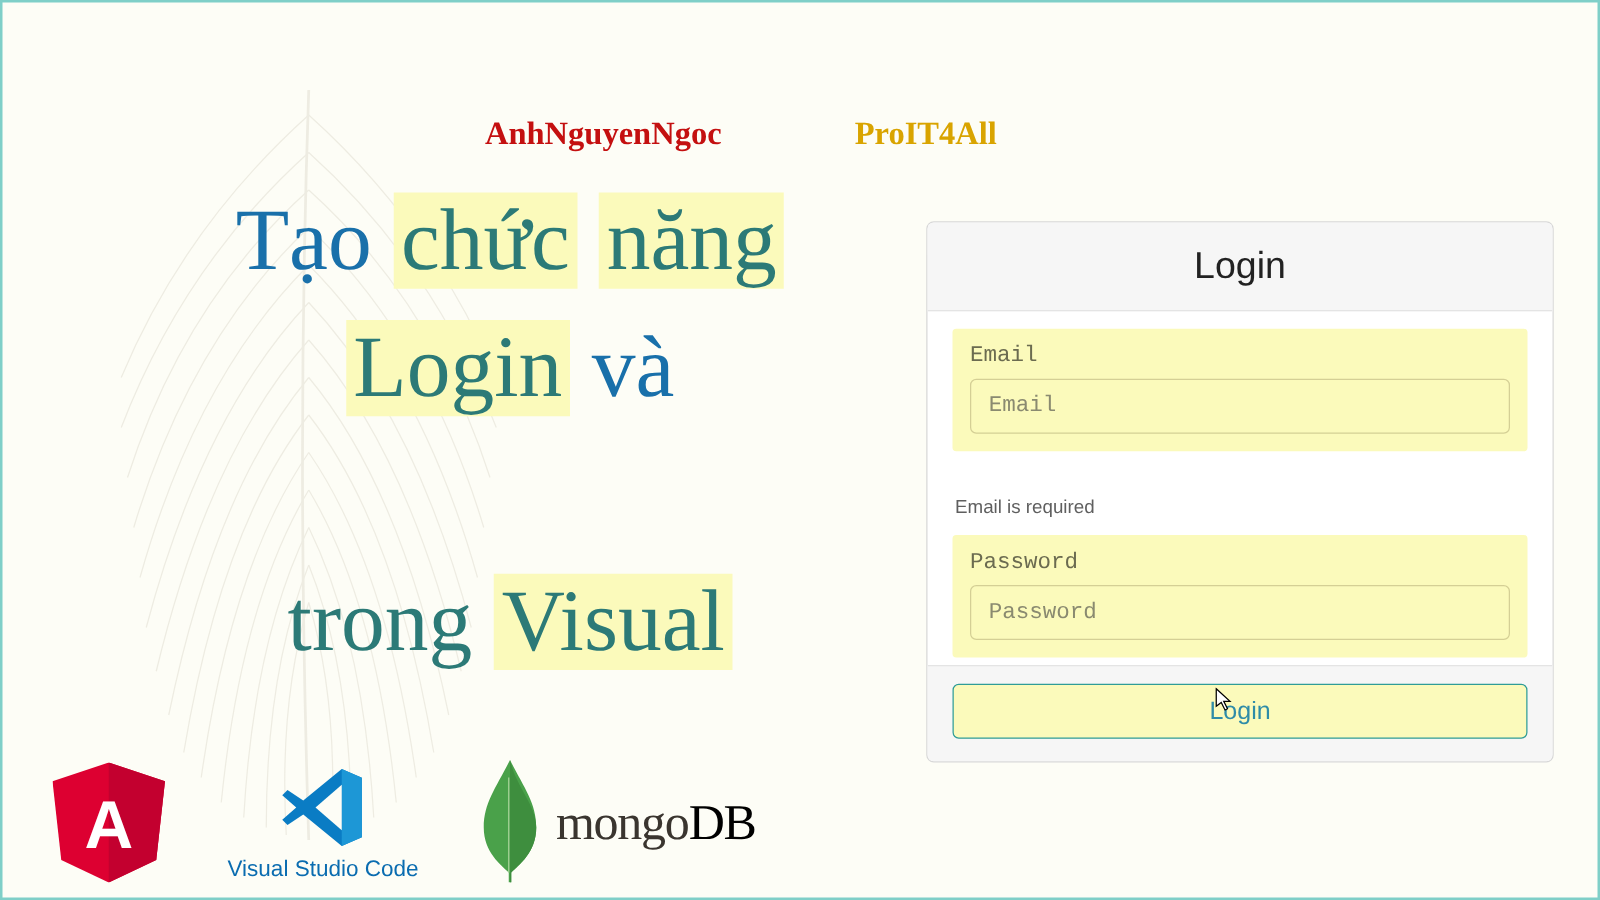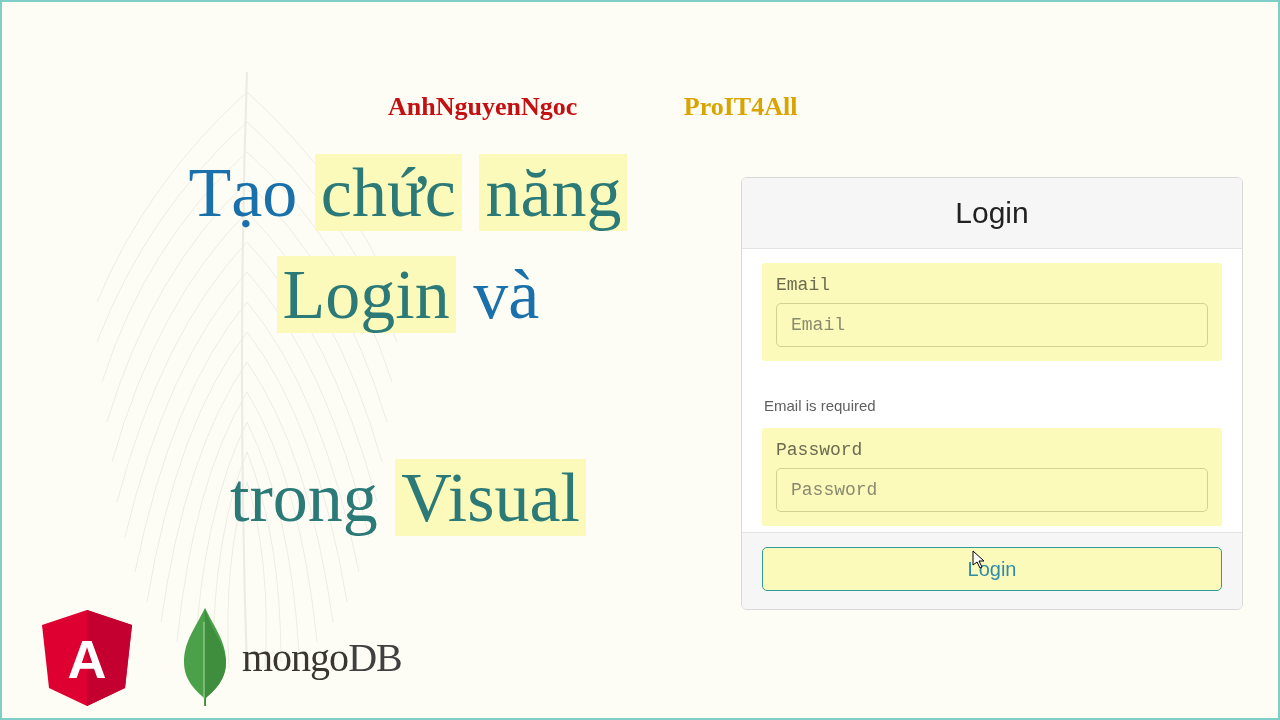--- a/index.html
+++ b/index.html
@@ -114,21 +114,21 @@
     pointer-events: none;
     color: #222;
   }
   
   .logos { position: absolute; bottom: 12px; left: 40px; display: flex; align-items: flex-end; gap: 50px; z-index: 3; }
   .angular-logo { position: relative; width: 90px; height: 96px; }
   .vscode-wrap { display: flex; flex-direction: column; align-items: center; }
   .vscode-label { color: #0a6cb0; font-family: -apple-system, Arial, sans-serif; font-size: 18px; margin-top: 4px; }
   .mongo-wrap { display: flex; align-items: center; gap: 14px; }
   .mongo-text { font-family: Georgia, serif; font-size: 40px; color: #3a352f; letter-spacing: -1px; }
-  .mongo-db { color: #404040; text-align: center; }
+  .mongo-db { color: #000000; text-align: center; }
 </style>
 </head>
 <body>
 
 <svg class="feather" viewBox="0 0 380 620">
   <g stroke="#c8c2b0" stroke-width="1" fill="none">
     <path d="M190 10 Q 180 300 190 610" stroke-width="2.2"></path>
     <path d="M190 30 Q 90 120 40 240"></path>
       <path d="M190 30 Q 290 120 340 240"></path>
     <path d="M190 60 Q 90 150 40 280"></path>
@@ -203,20 +203,28 @@
 <div class="logos">
 
   <div class="angular-logo">
     <svg width="90" height="96" viewBox="0 0 90 96">
       <path d="M45 0 L90 15 L83 78 L45 96 L7 78 L0 15 Z" fill="#dd0031"></path>
       <path d="M45 0 L45 96 L83 78 L90 15 Z" fill="#c3002f"></path>
       <text x="45" y="68" font-size="54" font-family="Arial" font-weight="bold" fill="#fff" text-anchor="middle">A</text>
     </svg>
   </div>
 
+  <div class="vscode-wrap">
+    <svg width="70" height="70" viewBox="0 0 100 100">
+      <path d="M72 6 L95 16 L95 84 L72 94 L28 58 L10 70 L4 64 L20 50 L4 36 L10 30 L28 42 Z" fill="#0a7cc4"></path>
+      <path d="M72 6 L95 16 L95 84 L72 94 L72 6 Z" fill="#1d97d6"></path>
+      <path d="M72 24 L42 50 L72 76 Z" fill="#fdfdf6"></path>
+    </svg>
+    <div class="vscode-label">Visual Studio Code</div>
+  </div>
 
   <div class="mongo-wrap">
     <svg width="46" height="98" viewBox="0 0 46 98">
       <path d="M23 0 C 12 22 2 34 2 54 C 2 74 16 84 22 90 L22 98 L24 98 L24 90 C 30 84 44 74 44 54 C 44 34 34 22 23 0 Z" fill="#4aa14a"></path>
       <path d="M23 0 C 28 22 44 36 44 54 C 44 74 30 84 24 90 L24 98 L23 98 Z" fill="#3e8e3e"></path>
       <path d="M22 14 L22 90" stroke="#a8d49a" stroke-width="1"></path>
     </svg>
     <div class="mongo-text">
       <span>mongo</span><span class="mongo-db">DB</span>
     </div>

